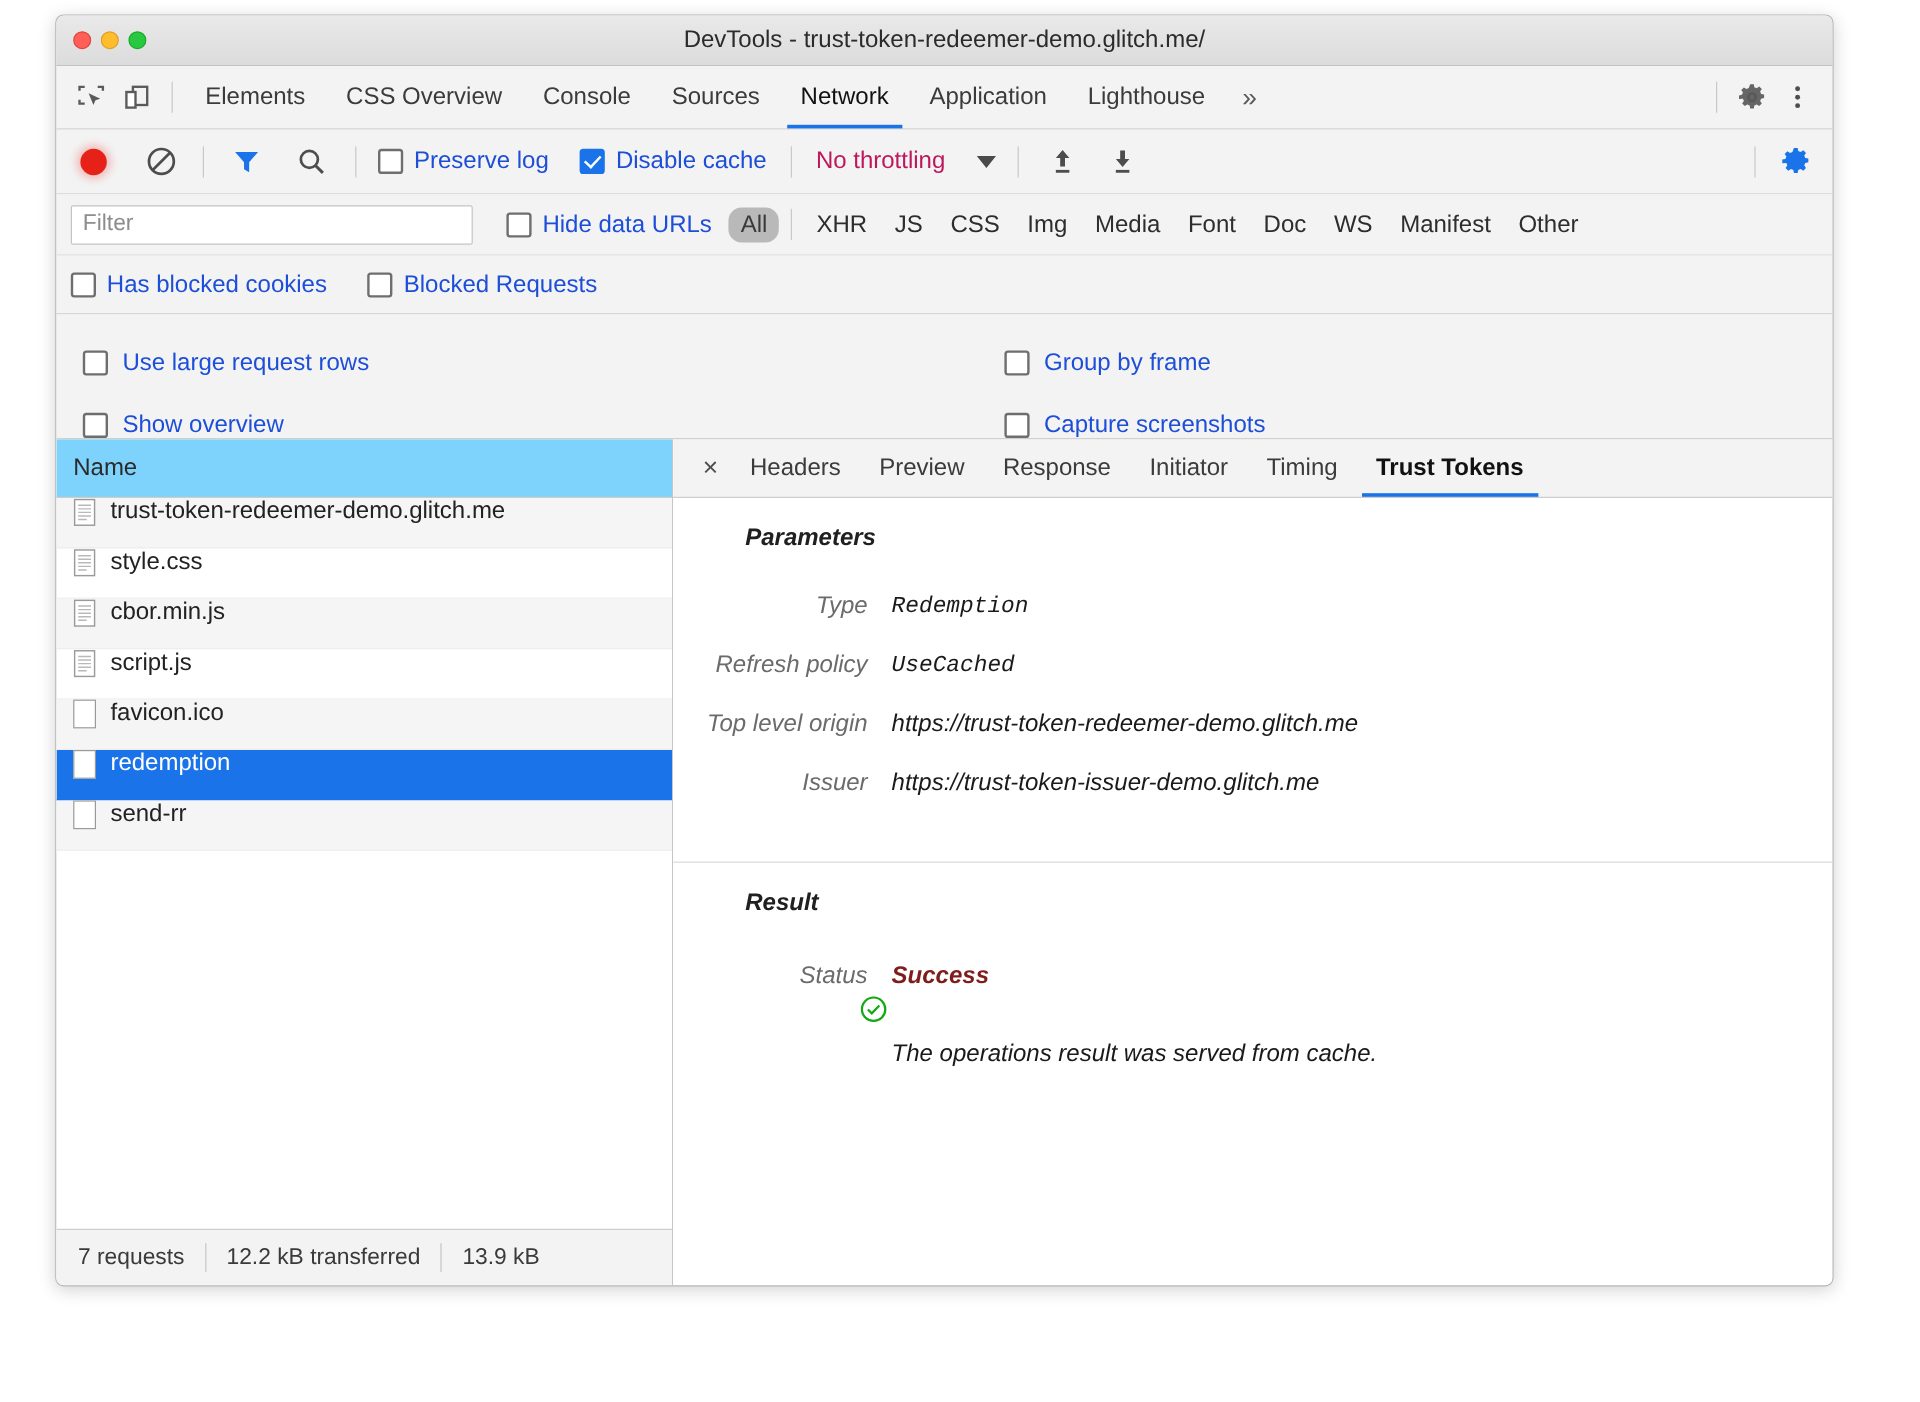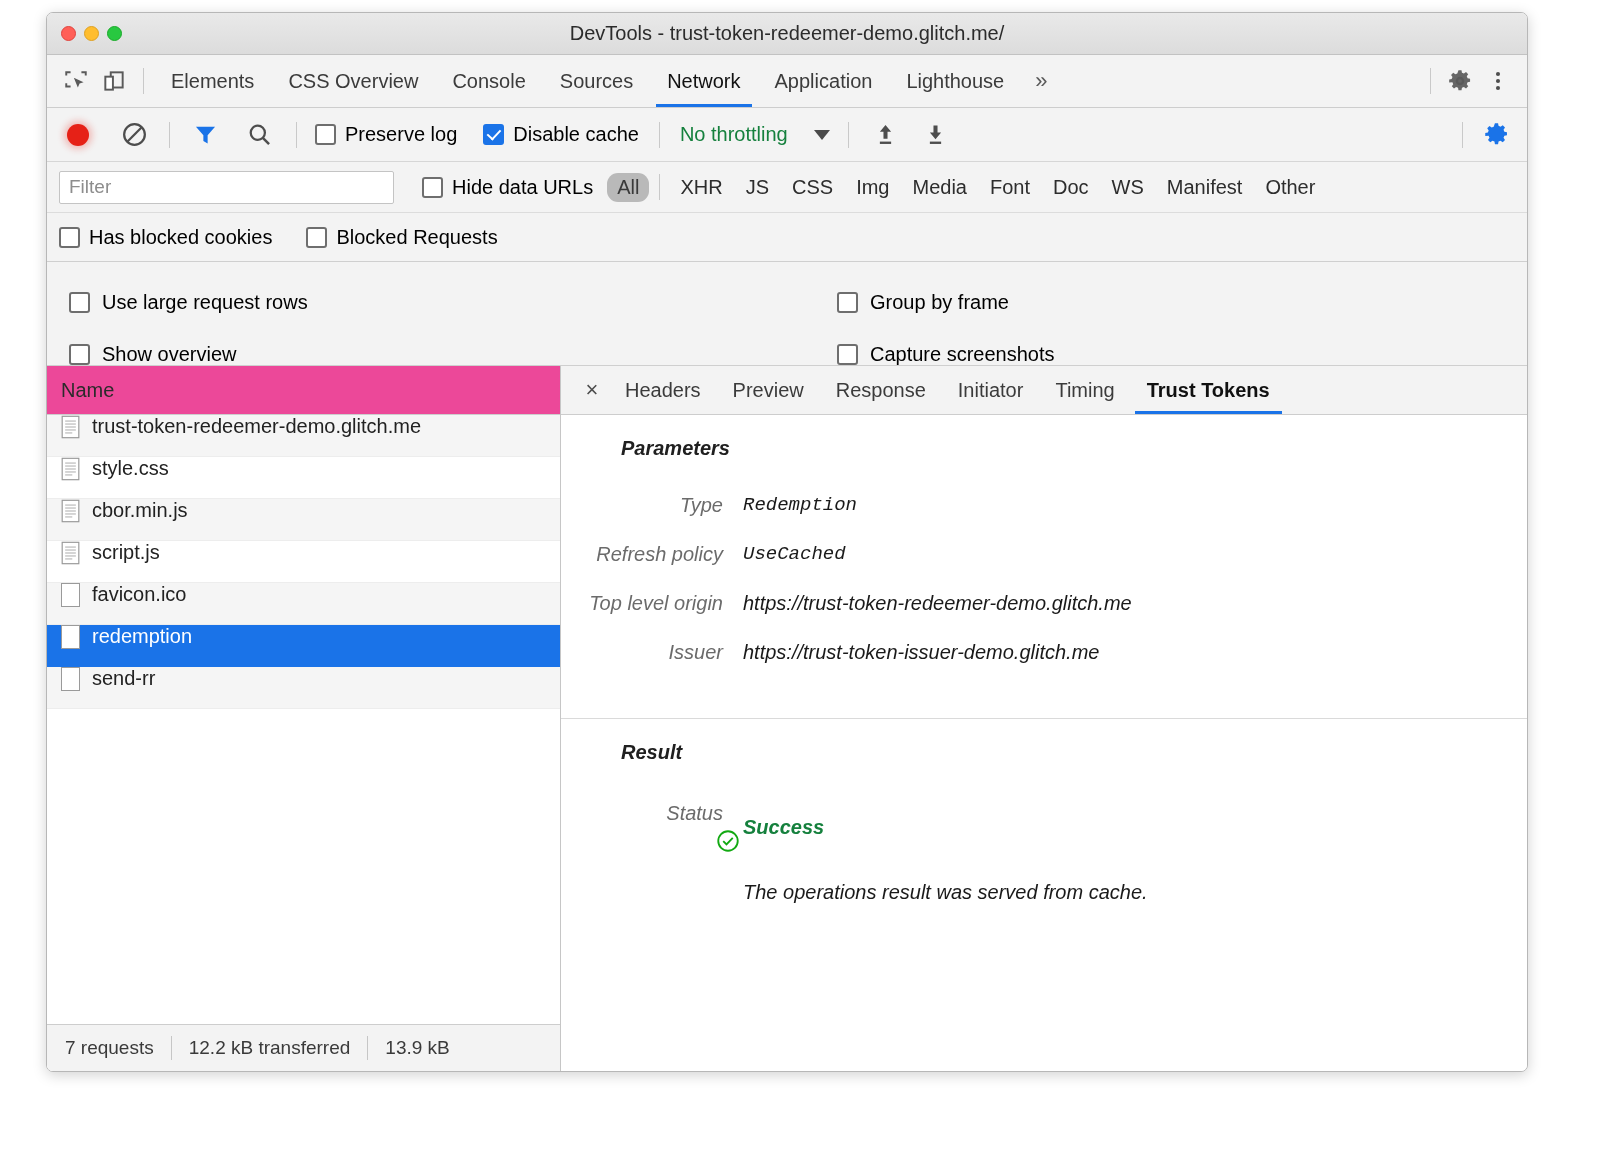--- a/index.html
+++ b/index.html
@@ -82,24 +82,24 @@
     border: 2px solid #6e6e6e; background: #fff;
     display:flex; align-items:center; justify-content:center;
     flex: none;
   }
   .cbox.checked { background: #1a73e8; border-color:#1a73e8; }
   .cbox.checked::after {
     content:""; width: 6px; height: 11px;
     border: solid #fff; border-width: 0 2.5px 2.5px 0;
     transform: rotate(43deg) translate(-1px,-1px);
   }
-  .cb-label { font-size: 20px; color: #000000; white-space: nowrap; }
+  .cb-label { font-size: 20px; color: #1d4ed8; white-space: nowrap; }
   .throttle {
     display:flex; align-items:center; gap: 26px;
-    font-size: 20px; color:#15803d;
+    font-size: 20px; color:#be185d;
   }
   .caret { width:0;height:0;border-left:8px solid transparent;border-right:8px solid transparent;border-top:10px solid #4a4a4a; }
 
   
   .filterbar {
     height: 51px; background:#f3f3f3;
     border-bottom: 1px solid #dcdcdc;
     display:flex; align-items:center; padding: 0 12px;
   }
   .filter-input {
@@ -135,21 +135,21 @@
   .set-col.right { left: 790px; top: 14px; }
   .set-row { display:flex; align-items:center; gap: 12px; height: 52px; }
 
   
   .split { display:flex; height: 705px; }
   .leftpane {
     width: 514px; border-right: 1px solid #c6c6c6;
     display:flex; flex-direction:column; background:#fff;
   }
   .namehdr {
-    height: 49px; background:#ec4899; border-bottom:1px solid #cdcdcd;
+    height: 49px; background:#7dd3fc; border-bottom:1px solid #cdcdcd;
     display:flex; align-items:center; padding-left: 14px;
     font-size: 20px; color:#2b2b2b;
   }
   .reqlist { flex:1; overflow:hidden; }
   .req {
     height: 42px; display:flex; align-items:flex-start;
     padding-left: 14px; gap: 12px;
     font-size: 20px; color:#222;
     border-bottom: 1px solid #ededed;
   }
@@ -196,21 +196,21 @@
     margin-left: 60px; margin-bottom: 22px;
   }
   .kv { display:flex; margin-bottom: 26px; }
   .k {
     width: 182px; text-align: right; flex:none;
     font-size: 20px; color:#6b6b6b; padding-right: 20px;
   }
   .v { font-size: 20px; color:#1a1a1a; }
   .v.mono { font-family:"Liberation Mono", monospace; font-size: 19px; }
   .status-block { position: relative; }
-  .status-title { font-size: 20px; font-weight:bold; color:#15803d;margin-top:14px; }
+  .status-title { font-size: 20px; font-weight:bold; color:#7f1d1d; }
   .ok-ico { position:absolute; left: -28px; top: 26px; }
   .status-msg { font-size: 20px; color:#1a1a1a; margin-top: 42px; }
 </style>
 </head>
 <body>
 
 <div class="page">
  <div class="window">
 
   <div class="titlebar">

